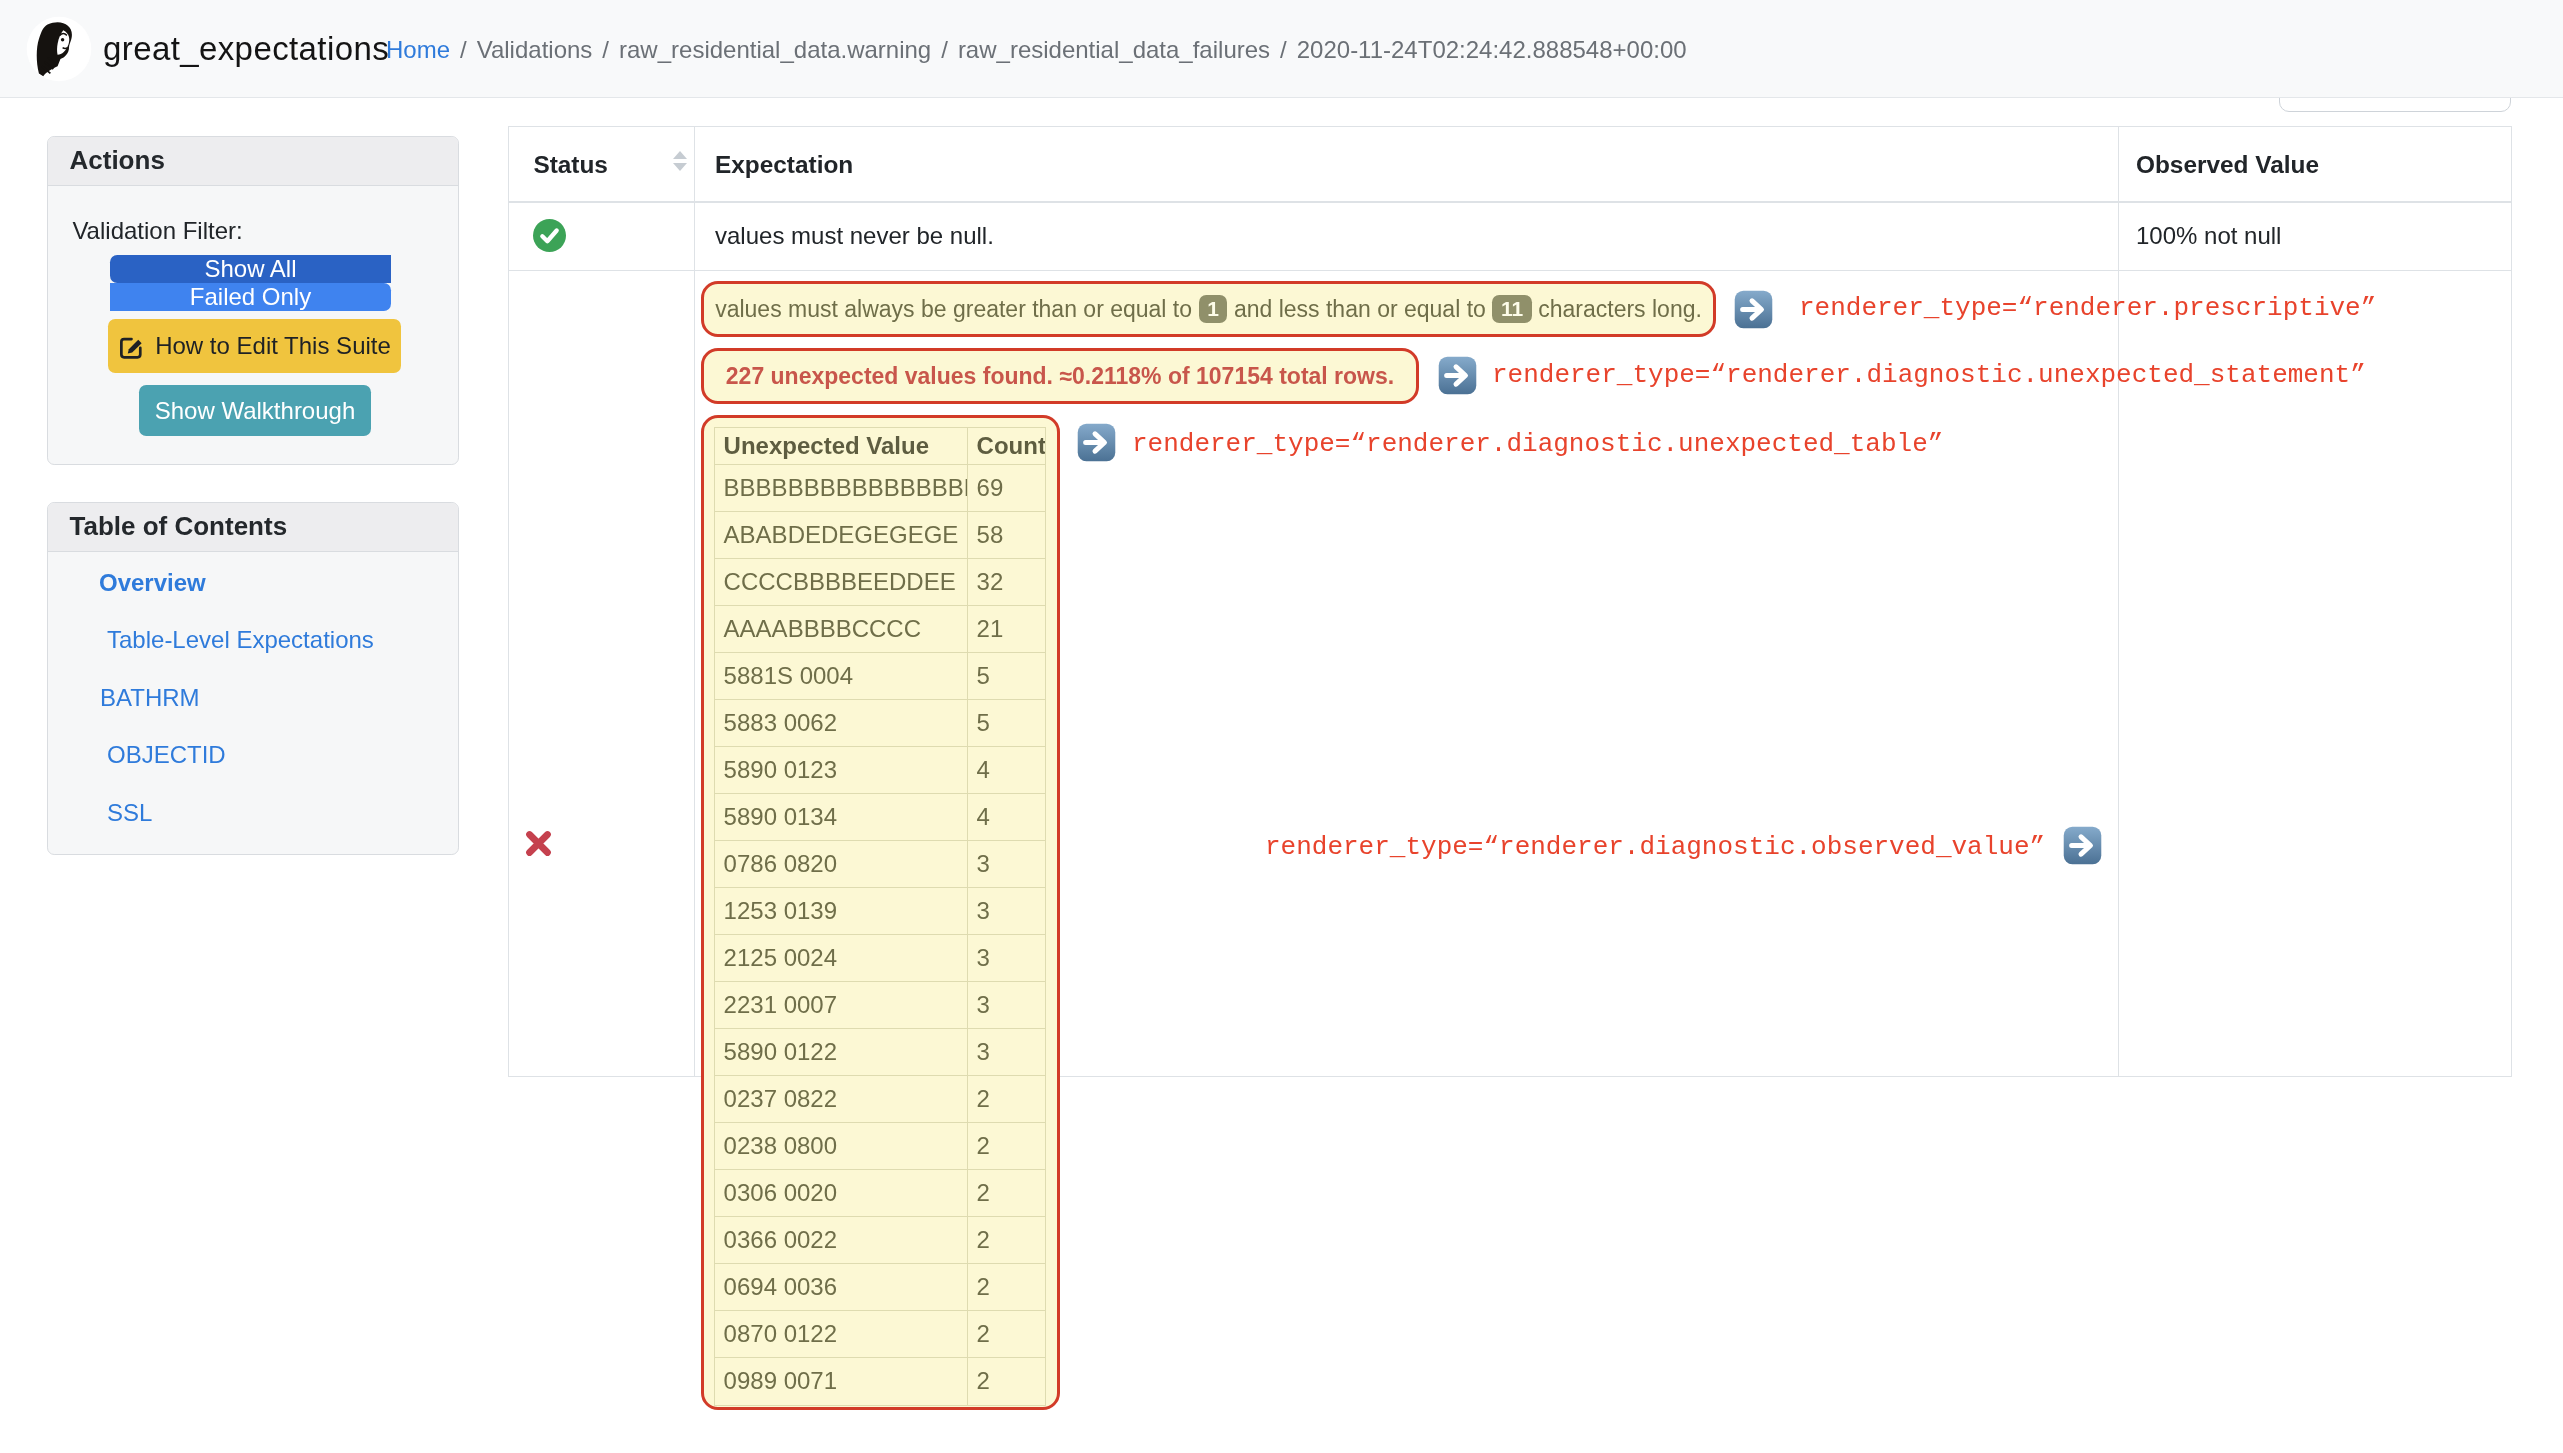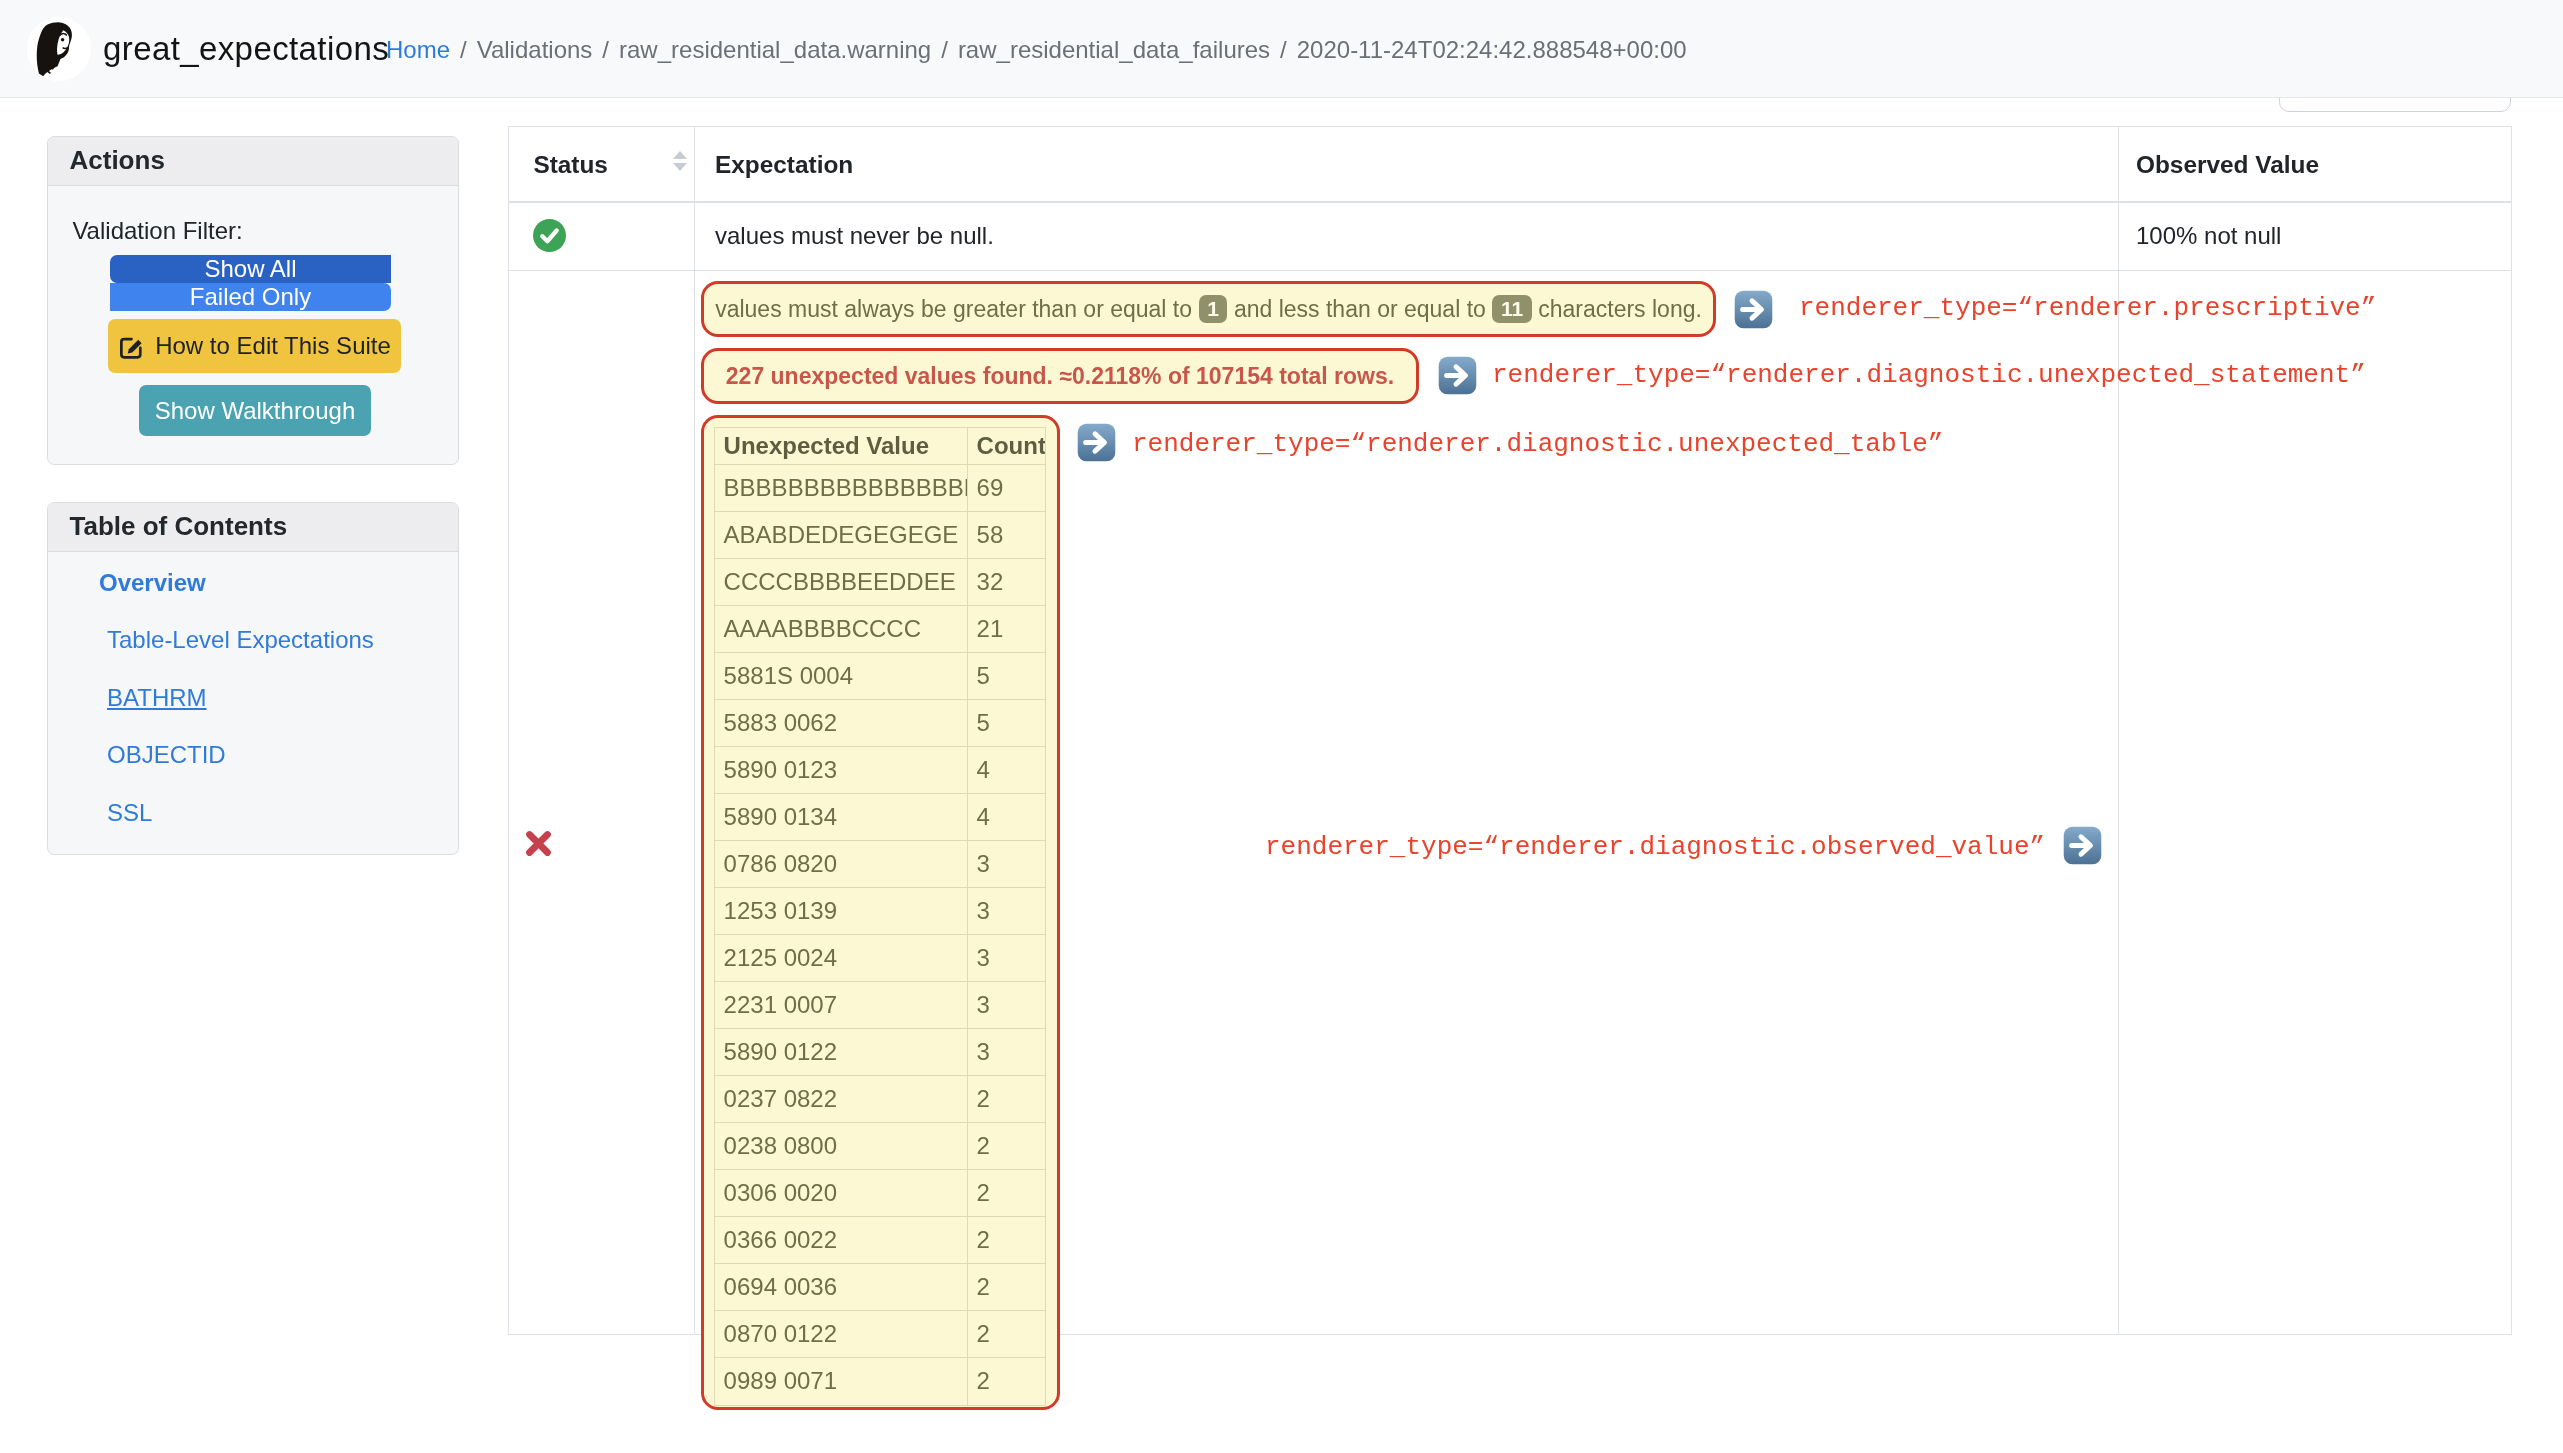--- a/index.html
+++ b/index.html
@@ -37,21 +37,21 @@
   .btn-failed{ flex:1.02; background:#3f83ef; border-radius:0 7.2px 7.2px 0; }
   .btn-edit{ position:absolute; left:60px; top:182px; width:293px; height:54px;
     background:#f0c43e; color:#1e2125; gap:10px; }
   .btn-walk{ position:absolute; left:91px; top:248px; width:232px; height:51px; background:#4ba2b1;text-align:center; }
 
   .card-toc{ top:502px; height:353px; }
   .toc-item{ position:absolute; font-size:24px; color:#2f7bdb; cursor:pointer; white-space:nowrap; }
   .toc-item.active{ font-weight:bold; }
 
   
-  .gtable{ position:absolute; left:508px; top:126px; width:2004px; height:1209px;
+  .gtable{ position:absolute; left:508px; top:126px; width:2004px; height:951px;
     border:1.4px solid #dee2e6; background:#fff; }
   .vline{ position:absolute; top:0; bottom:0; width:1.4px; background:#dee2e6; }
   .hline{ position:absolute; left:0; right:0; background:#dee2e6; }
   .th{ position:absolute; font-size:24.4px; font-weight:bold; color:#212529; }
   .td{ position:absolute; font-size:24px; color:#212529; }
   .sorter{ position:absolute; left:164px; top:24px; cursor:pointer; }
   .sorter .tri{ width:0; height:0; border-left:7.2px solid transparent; border-right:7.2px solid transparent; }
   .sorter .up{ border-bottom:8.6px solid #c6ccd2; margin-bottom:3.6px; }
   .sorter .down{ border-top:8.6px solid #c6ccd2; }
 
@@ -131,21 +131,21 @@
     <span>How to Edit This Suite</span>
   </div>
   <div class="btn btn-walk">Show Walkthrough</div>
 </div>
 
 <div class="card card-toc">
   <div class="card-head">Table of Contents</div>
   <div>
       <div class="toc-item active" style="left: 51px; top: 66px;">Overview</div>
       <div class="toc-item" style="left: 59px; top: 123px;">Table-Level Expectations</div>
-      <div class="toc-item" style="left: 59px; top: 181px; text-decoration: underline;">BATHRM</div>
+      <div class="toc-item" style="left: 52px; top: 181px;">BATHRM</div>
       <div class="toc-item" style="left: 59px; top: 238px;">OBJECTID</div>
       <div class="toc-item" style="left: 59px; top: 296px;">SSL</div>
     </div>
 </div>
 
 <div class="gtable">
   <div class="vline" style="left:185px"></div>
   <div class="vline" style="left:1609px"></div>
   <div class="hline" style="top:74px;height:2.2px"></div>
   <div class="hline" style="top:143px;height:1.4px"></div>

